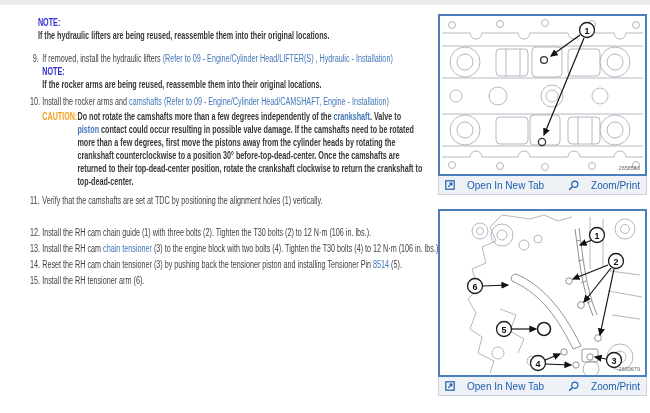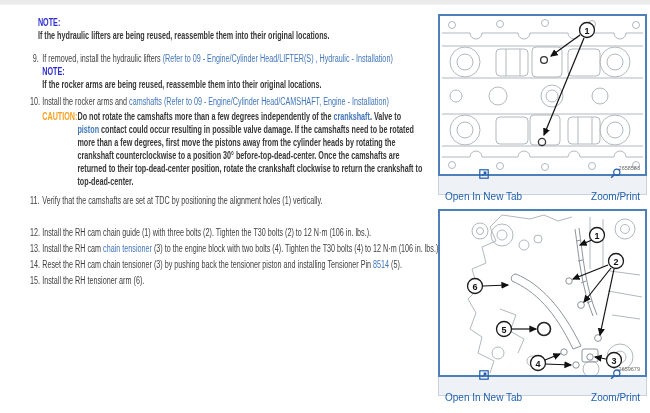--- a/index.html
+++ b/index.html
@@ -28,21 +28,21 @@
 
   
   .figures { position:absolute; top:14px; right:3px; width:209px; }
   .figure-panel { margin-bottom:14px; }
   .figure-image { border:2px solid #4d80b8; background:#fff; }
   .figure-image svg { display:block; }
   .figure-toolbar { display:flex; justify-content:space-between; align-items:center;
     background:#eef1f6; border:1px solid #c9d2dd; border-top:none;
     padding:3px 6px 3px 6px; height:19px; }
   .tool-link { color:#1f5fae; font-size:10px; text-decoration:none; cursor:pointer;
-    display:flex; align-items:center; gap:12px;flex-direction:column; }
+    display:flex; align-items:center; gap:12px; }
   .diagram-line { stroke:#b2b8bf; fill:none; stroke-width:1; }
   .diagram-dark { stroke:#8d949b; fill:none; stroke-width:1; }
   .callout-circle { fill:#fff; stroke:#1a1a1a; stroke-width:1.3; }
   .callout-num { font-size:9px; font-weight:bold; fill:#111;
     text-anchor:middle; font-family:"Liberation Sans",sans-serif; }
   .arrow { stroke:#111; stroke-width:1.2; fill:none; }
   .figcode { font-size:5.5px; fill:#666; text-anchor:end;
     font-family:"Liberation Sans",sans-serif; }
 </style>
 </head>

